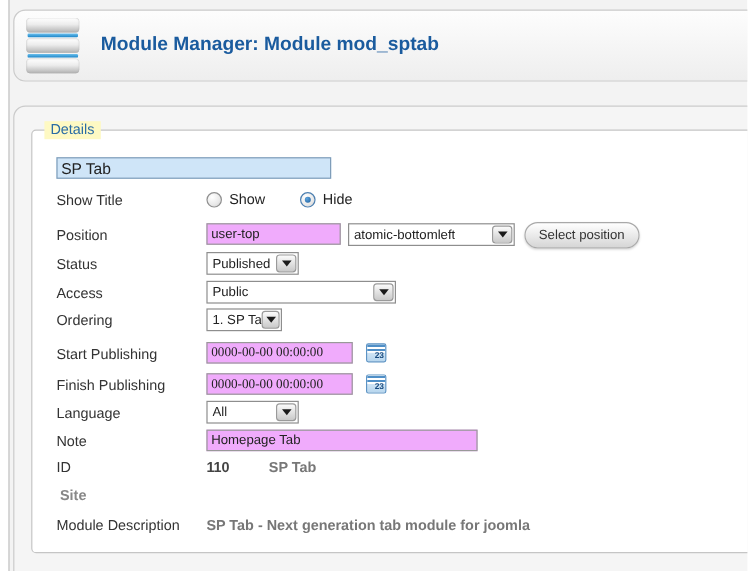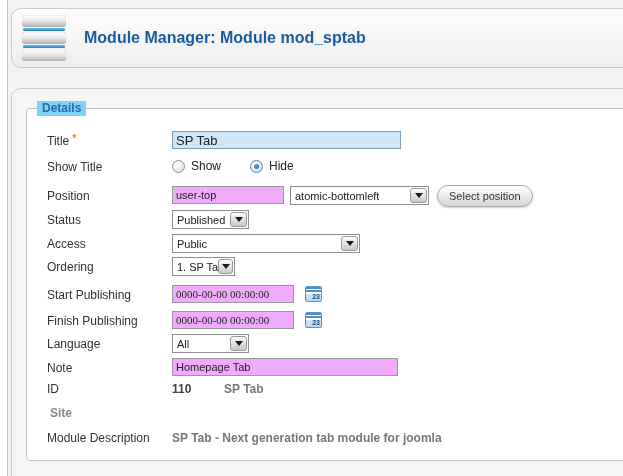--- a/index.html
+++ b/index.html
@@ -16,42 +16,42 @@
   .mod-stripe { height:3px; margin:0 1px; background:linear-gradient(#6cc0ee,#1d86c8); border-radius:1px; }
   .page-title { margin-left:18px; font-size:16px; font-weight:bold; color:#1a5b9e; }
 
   
   .content-panel { position:absolute; left:11px; top:88px; right:-15px; height:420px;
     background:#f5f5f5; border:1px solid #cbcbcb; border-radius:10px; }
 
   
   .fieldset { position:absolute; left:14px; top:19px; right:-20px; height:353px;
     background:#ffffff; border:1px solid #c5c5c5; border-radius:4px; }
-  .legend { position:absolute; top:-8px; left:10px; padding:0 5px; background:#7dd3fc;
-    color:#2a6ca5; font-size:12px; font-weight:bold; line-height:15px; }
+  .legend { position:absolute; top:-8px; left:10px; padding:0 5px; background:#fef9c3;
+    color:#2a6ca5; font-size:12px; font-weight:normal; line-height:15px; }
 
   .row { position:absolute; left:20px; right:12px; display:flex; align-items:flex-start; }
   .lbl { width:125px; flex:0 0 125px; font-size:12px; color:#333; line-height:20px; }
   .req { color:#ee8500; font-weight:bold; font-size:11px; position:relative; top:-3px; margin-left:3px; }
 
   .txt { height:18px; border:1px solid #999; background:#f0abfc; font-family:"Liberation Sans",sans-serif;
     font-size:11px; color:#222; padding:0 3px; }
   .txt-title { width:229px; font-size:13px; background:#cfe5f8; border:1px solid #7f9db9; color:#222; }
   .txt-pos { width:112px; }
   .txt-date { width:122px;font-family:Liberation Serif, serif; }
   .txt-note { width:226px; }
 
   
   .jselect { display:inline-flex; align-items:center; height:19px; border:1px solid #8e8e8e;
     background:#fff; font-size:11px; color:#222; padding-left:4px; cursor:default; }
   .jselect .stext { white-space:nowrap; overflow:hidden; }
   .arrowbtn { margin-left:auto; margin-right:1px; width:17px; height:15px; border:1px solid #9a9a9a;
     border-radius:3px; background:linear-gradient(#fbfbfb,#c9c9c9); display:flex; align-items:center; justify-content:center; }
   .tri { width:0; height:0; border-left:4px solid transparent; border-right:4px solid transparent; border-top:5px solid #1a1a1a; }
-  .w-pos { width:139px; } .w-status { width:77px; } .w-access { width:188px; } .w-order { width:63px; } .w-lang { width:77px; }
+  .w-pos { width:139px; } .w-status { width:77px; } .w-access { width:158px; } .w-order { width:63px; } .w-lang { width:77px; }
 
   .pill-btn { height:22px; margin-left:8px; margin-top:-1px; padding:0 11px; border:1px solid #a9a9a9; border-radius:11px;
     background:linear-gradient(#ffffff,#d6d6d6); box-shadow:0 1px 2px rgba(0,0,0,.18);
     font-family:"Liberation Sans",sans-serif; font-size:11px; color:#333; line-height:20px; }
 
   
   .radio { width:13px; height:13px; border-radius:50%; border:1px solid #8f8f8f;
     background:radial-gradient(circle at 35% 30%, #ffffff 0%, #e9e9e9 60%, #cfcfcf 100%); display:inline-block; margin-top:3px; position:relative; }
   .radio.checked { border-color:#4c7fb0; }
   .radio.checked::after { content:""; position:absolute; left:3px; top:3px; width:5px; height:5px; border-radius:50%;
@@ -85,21 +85,20 @@
       <div class="mod-bar"></div>
     </div>
     <div class="page-title">Module Manager: Module mod_sptab</div>
   </div>
 
   <div class="content-panel">
     <div class="fieldset">
       <span class="legend">Details</span>
 
       <div class="row" style="top:22px">
-        <div class="lbl"><span>Title</span><span class="req">*</span></div>
         <input class="txt txt-title" value="SP Tab" style="">
       </div>
 
       <div class="row" style="top:48px">
         <div class="lbl">Show Title</div>
         <span class="radio"></span>
         <span class="rlabel">Show</span>
         <span class="radio checked" style="margin-left:29px"></span>
         <span class="rlabel">Hide</span>
       </div>

